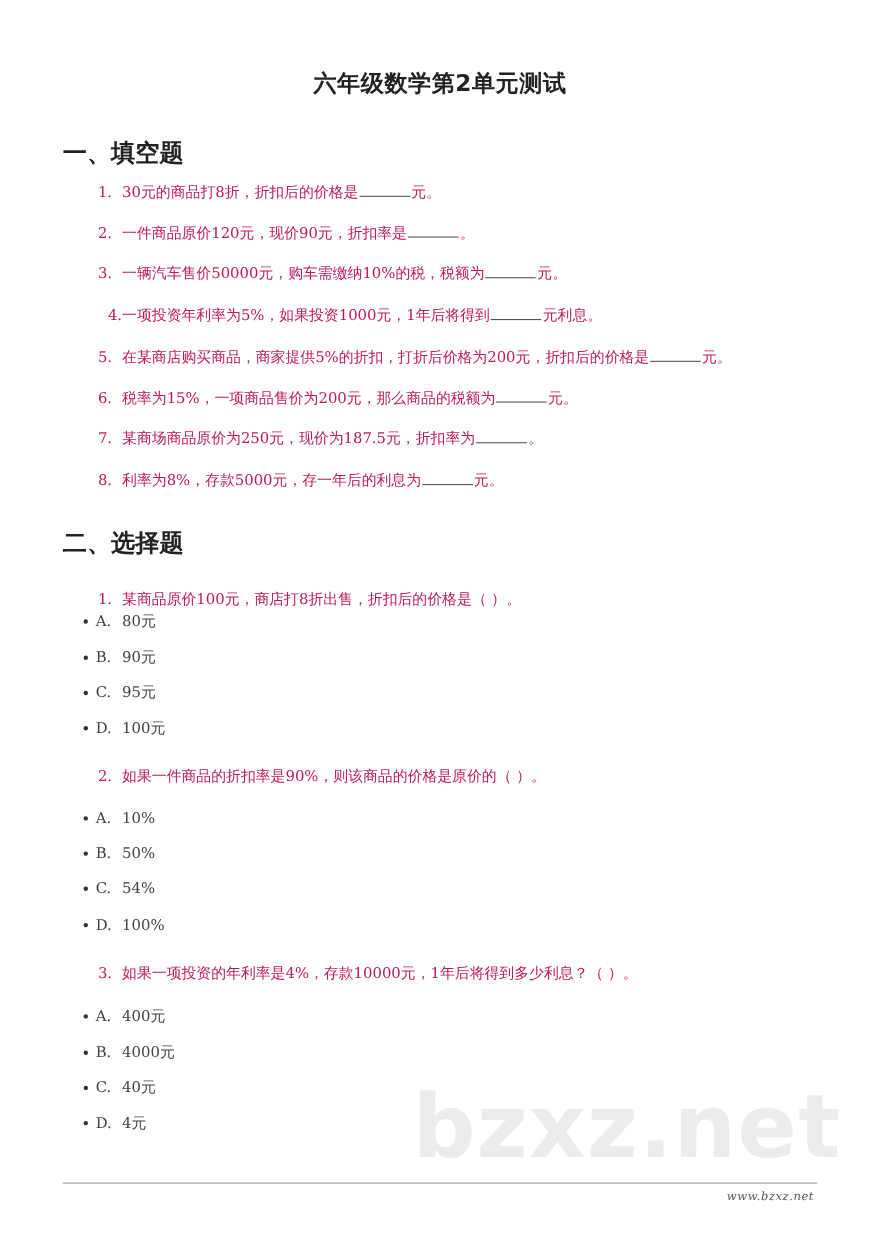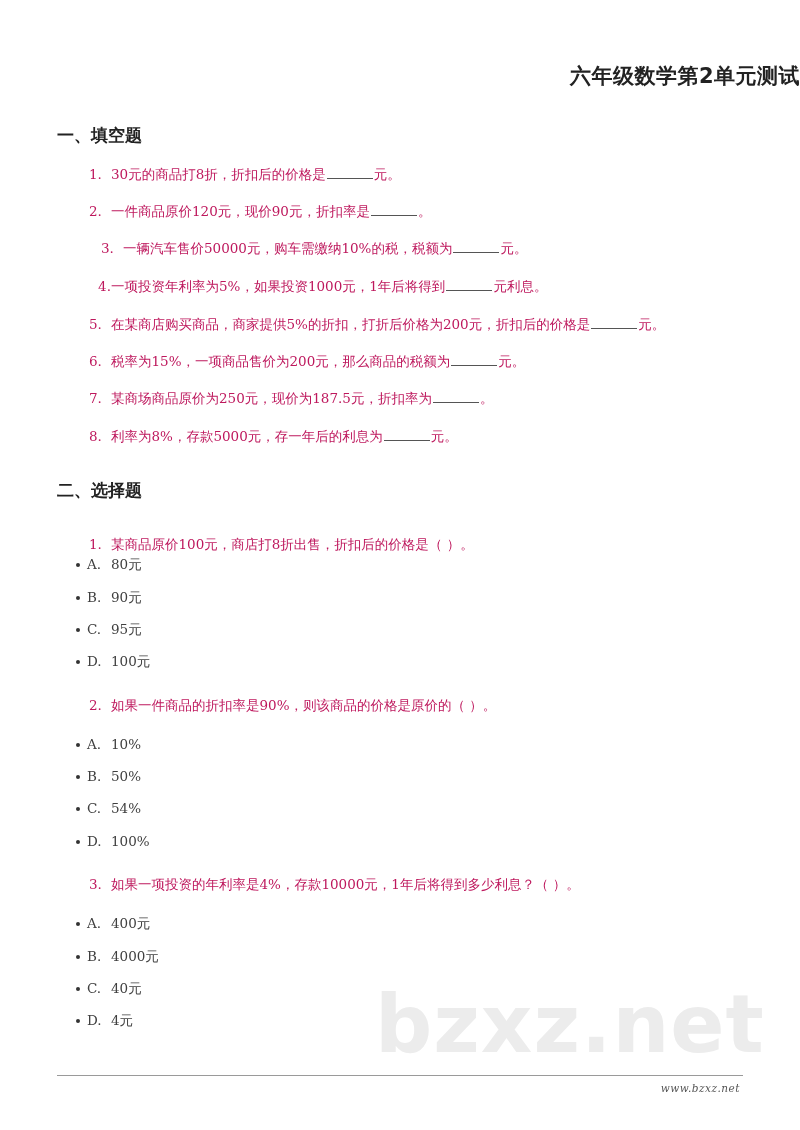--- a/index.html
+++ b/index.html
@@ -13,32 +13,32 @@
       position: relative;
       overflow: hidden;
       font-family: "DejaVu Serif", "Liberation Serif", serif;
       color: #333333;
     }
     .page-title {
       position: absolute;
       top: 62px;
       left: 0;
       width: 800px;
-      text-align: right;
+      text-align: center;
       font-family: "DejaVu Sans", "Liberation Sans", sans-serif;
       font-size: 21px;
       font-weight: bold;
       color: #222222;
       letter-spacing: 0.5px;
     }
     .section-heading {
       position: absolute;
       left: 57px;
       font-family: "DejaVu Sans", "Liberation Sans", sans-serif;
-      font-size: 17px;
+      font-size: 22px;
       font-weight: bold;
       color: #222222;
     }
     .question {
       position: absolute;
       left: 89px;
       font-size: 13.5px;
       color: #be185d;
       white-space: nowrap;
     }
@@ -112,21 +112,21 @@
 <div class="page-title">六年级数学第2单元测试</div>
 
 <div class="section-heading" style="top:124px;">一、填空题</div>
 
 <div class="question" style="top:166px;">
   <span class="q-num">1.</span><span>30元的商品打8折，折扣后的价格是</span><span class="blank"></span><span>元。</span>
 </div>
 <div class="question" style="top:203px;">
   <span class="q-num">2.</span><span>一件商品原价120元，现价90元，折扣率是</span><span class="blank"></span><span>。</span>
 </div>
-<div class="question" style="top:240px;margin-left:12px;">
+<div class="question" style="top:240px;">
   <span class="q-num">3.</span><span>一辆汽车售价50000元，购车需缴纳10%的税，税额为</span><span class="blank"></span><span>元。</span>
 </div>
 <div class="question" style="top:278px;text-align:right;">
   <span class="q-num">4.</span><span>一项投资年利率为5%，如果投资1000元，1年后将得到</span><span class="blank"></span><span>元利息。</span>
 </div>
 <div class="question" style="top:316px;">
   <span class="q-num">5.</span><span>在某商店购买商品，商家提供5%的折扣，打折后价格为200元，折扣后的价格是</span><span class="blank"></span><span>元。</span>
 </div>
 <div class="question" style="top:353px;">
   <span class="q-num">6.</span><span>税率为15%，一项商品售价为200元，那么商品的税额为</span><span class="blank"></span><span>元。</span>

